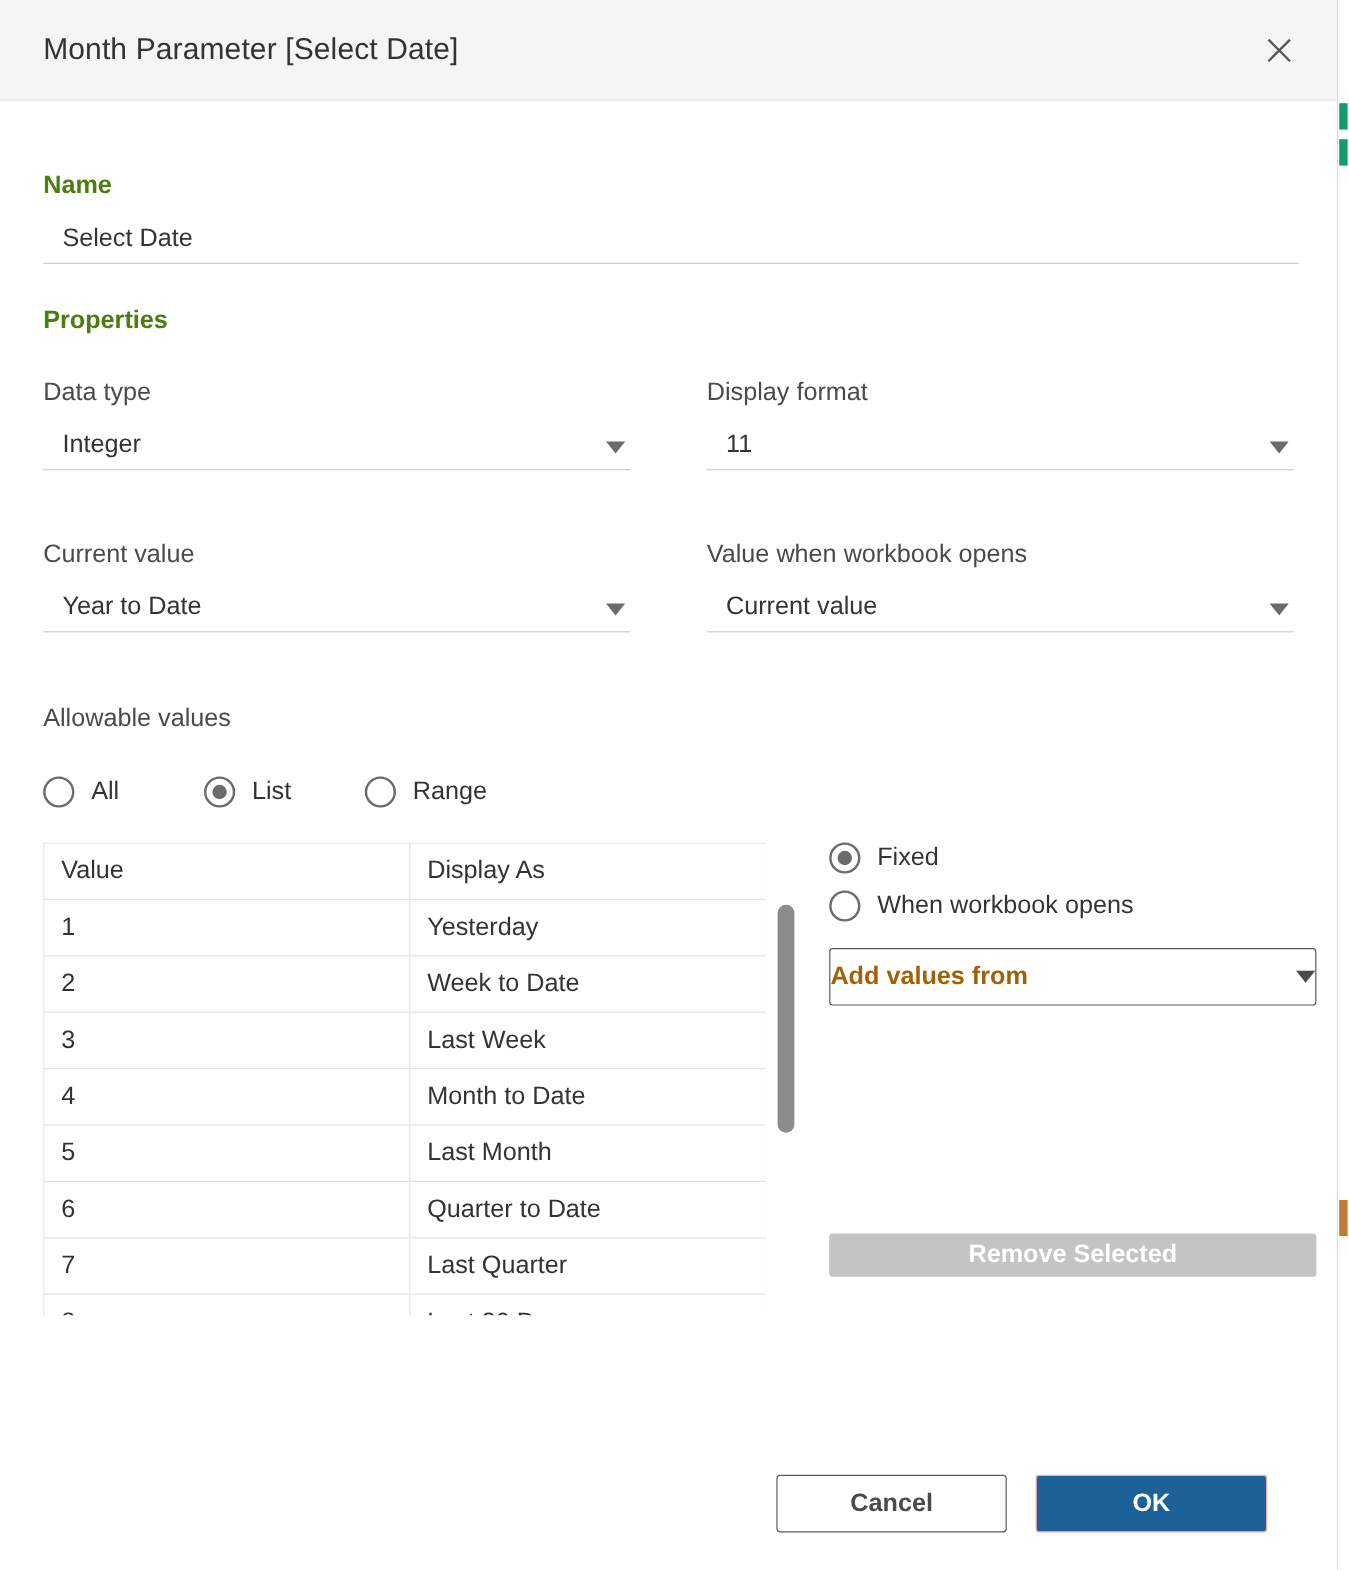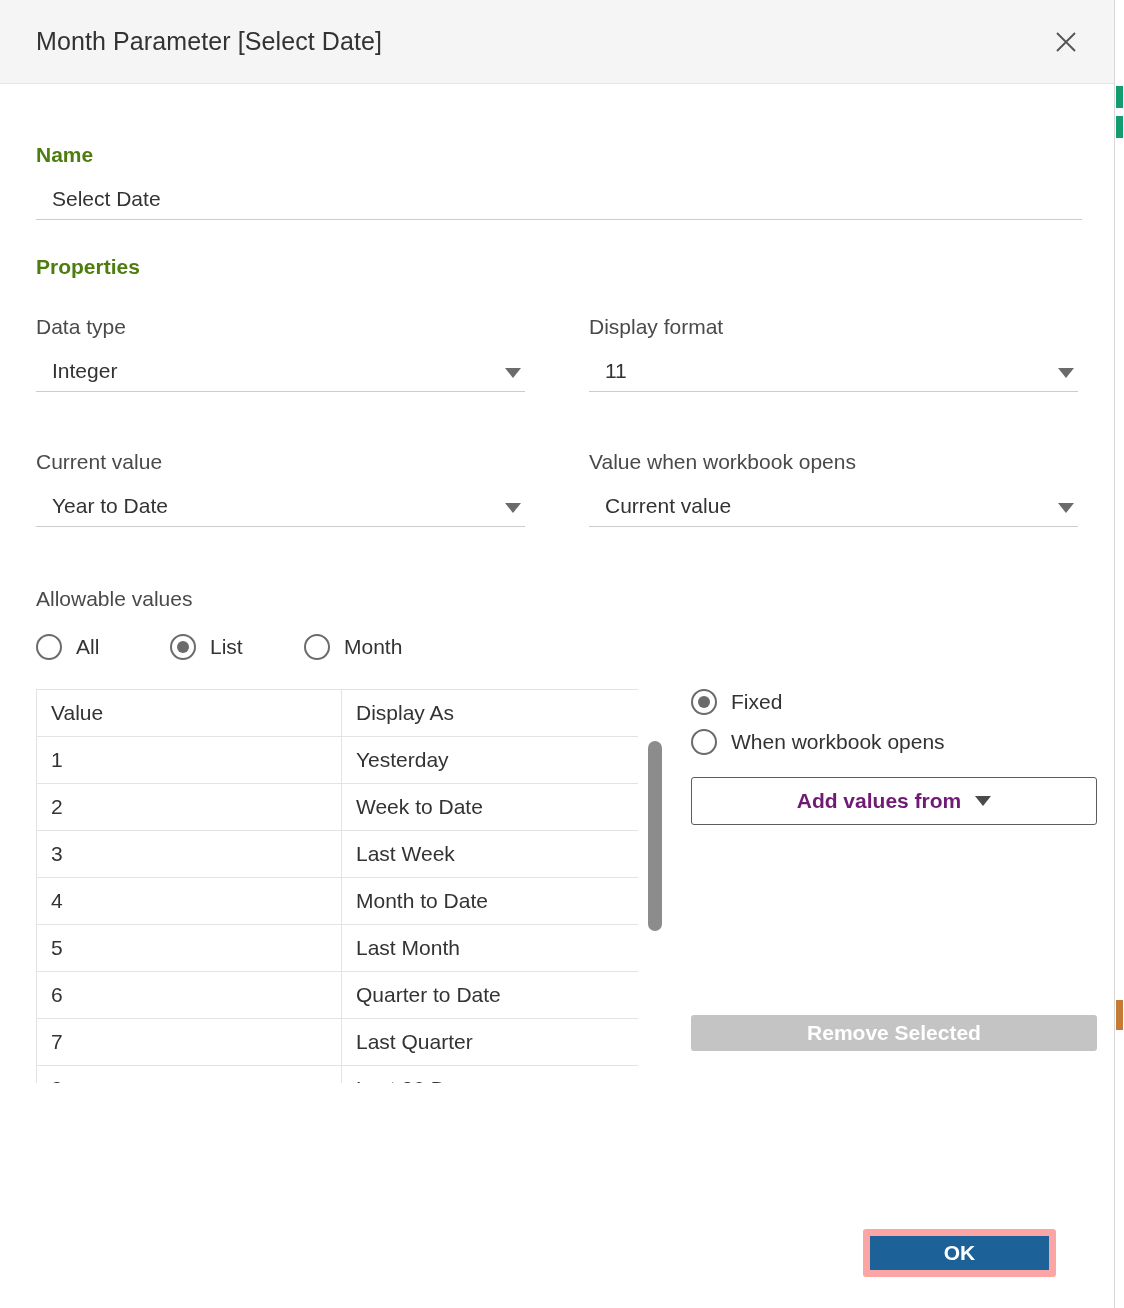--- a/index.html
+++ b/index.html
@@ -136,21 +136,21 @@
 
   
   #allowable-label {
     font-size: 21px;
     color: #4a4a4a;
     margin-top: 60px;
   }
   .radio-row {
     display: flex;
     align-items: center;
-    margin-top: 23px;
+    margin-top: 36px;
   }
   .radio-opt {
     display: flex;
     align-items: center;
     cursor: pointer;
   }
   #radio-row-allowable .radio-opt { width: 134px; }
   .radio-mark {
     width: 26px;
     height: 26px;
@@ -235,24 +235,24 @@
 
   #add-values-btn {
     margin-top: 22px;
     width: 406px;
     height: 48px;
     border: 1px solid #5c5c5c;
     border-radius: 3px;
     background: #ffffff;
     display: flex;
     align-items: center;
-    justify-content: center;
+    justify-content: space-between;
     font-size: 21px;
     font-weight: bold;
-    color: #701a75;
+    color: #a16207;
     cursor: pointer;
     box-sizing: border-box;
   }
   #add-values-caret {
     width: 0;
     height: 0;
     border-left: 8px solid transparent;
     border-right: 8px solid transparent;
     border-top: 10px solid #4a4a4a;
     margin-left: 14px;
@@ -303,21 +303,21 @@
   }
   #cancel-btn {
     width: 192px;
     border: 1px solid #5c5c5c;
     background: #ffffff;
     color: #4a4a4a;
     margin-right: 24px;
   }
   #ok-btn {
     width: 193px;
-    border: 7px solid #fca5a5;
+    border: 1px solid #fca5a5;
     background: #1c6298;
     color: #ffffff;
   }
 </style>
 </head>
 <body>
 
 <div id="bg-strip">
   <div class="mark" style="top:86px;height:22px;background:#159b72;"></div>
   <div class="mark" style="top:116px;height:22px;background:#159b72;"></div>
@@ -381,21 +381,21 @@
       <div class="radio-opt">
         <span class="radio-mark"></span>
         <span class="radio-text">All</span>
       </div>
       <div class="radio-opt">
         <span class="radio-mark checked"></span>
         <span class="radio-text">List</span>
       </div>
       <div class="radio-opt">
         <span class="radio-mark"></span>
-        <span class="radio-text">Month</span>
+        <span class="radio-text">Range</span>
       </div>
     </div>
 
     <div id="list-area">
 
       <div id="table-wrap">
         <table id="values-table">
           <colgroup>
               <col class="c1">
               <col class="c2">
@@ -466,18 +466,21 @@
 
         <div id="remove-selected-btn">
           <span>Remove Selected</span>
         </div>
       </div>
 
     </div>
   </div>
 
   <div id="footer">
+    <div id="cancel-btn" class="footer-btn">
+      <span>Cancel</span>
+    </div>
     <div id="ok-btn" class="footer-btn">
       <span>OK</span>
     </div>
   </div>
 
 </div>
 
 </body></html>

